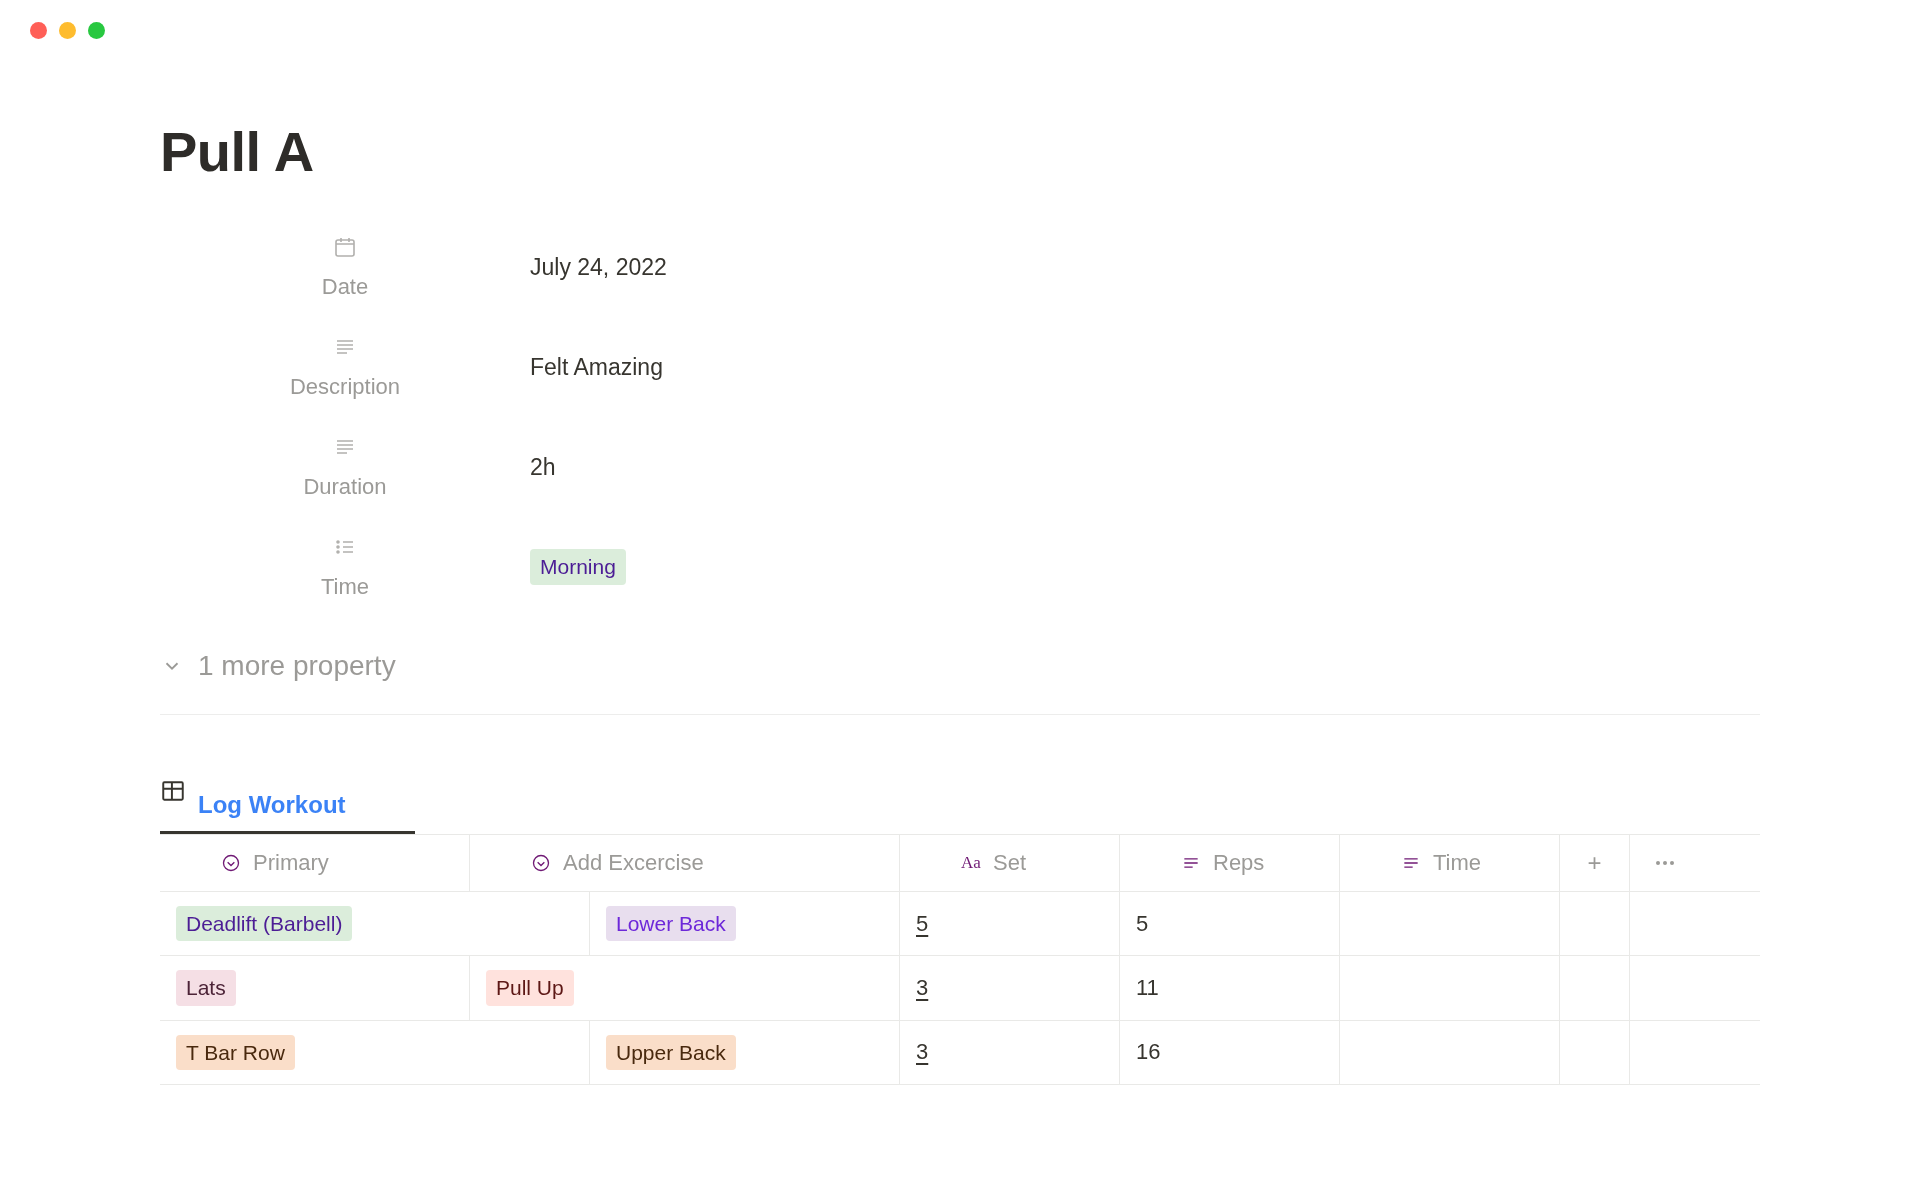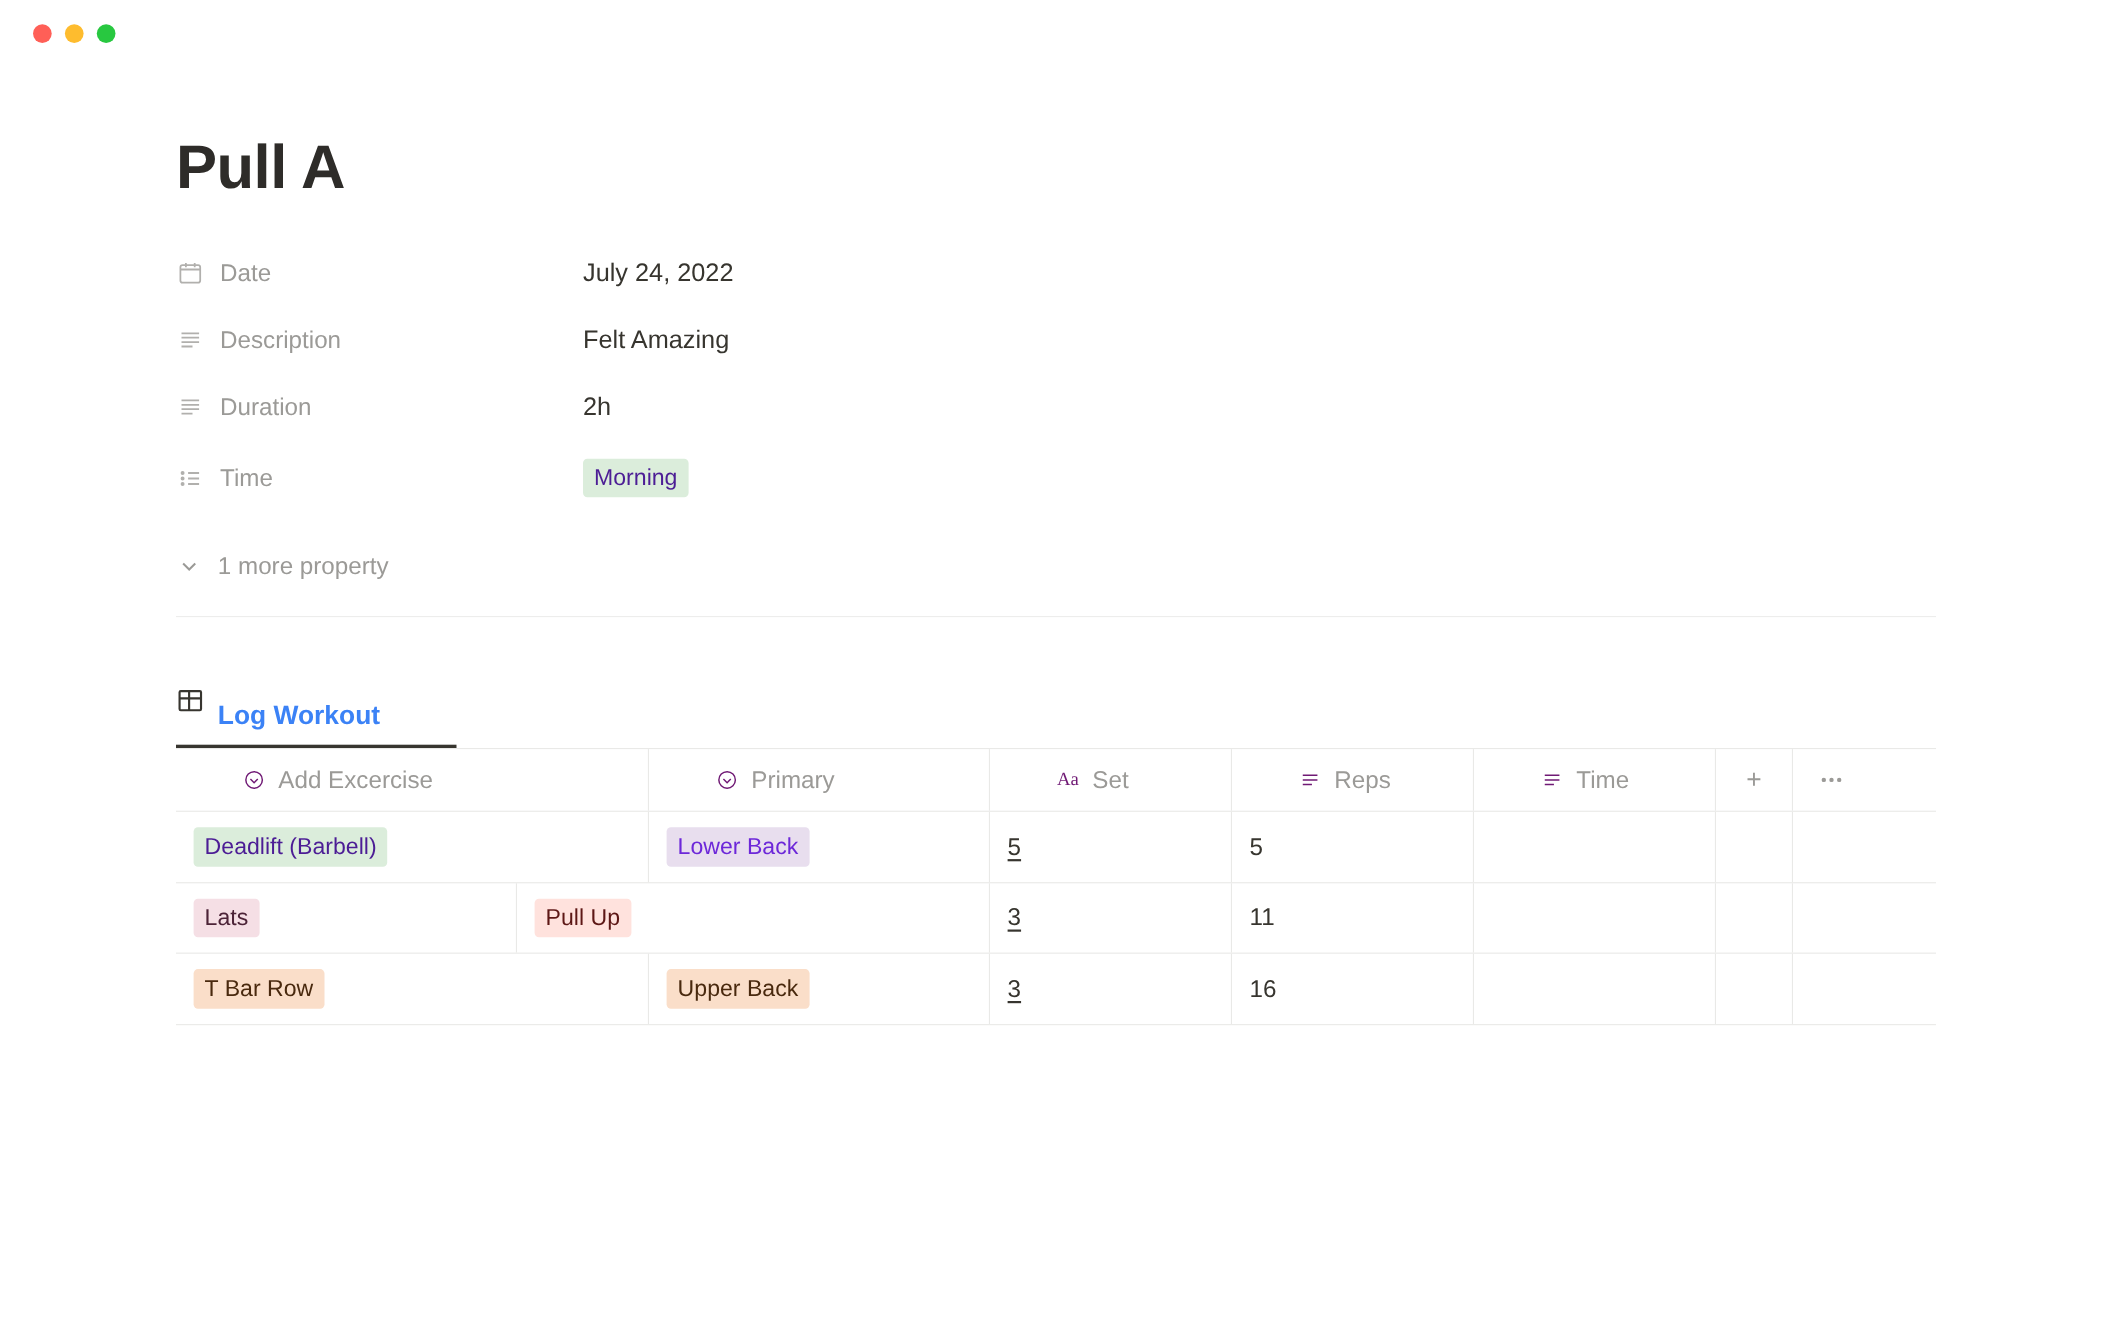--- a/index.html
+++ b/index.html
@@ -45,20 +45,21 @@
     display: flex;
     align-items: center;
   }
   .prop-label {
     display: flex;
     align-items: center;
     gap: 14px;
     width: 370px;
     color: #9b9a97;
     font-size: 22px;
+    flex-direction: column;
   }
   .prop-icon {
     width: 26px; height: 26px;
     display: flex; align-items: center; justify-content: center;
     color: #b1b0ad;
   }
   .prop-icon svg { width: 24px; height: 24px; stroke: currentColor; fill: none; stroke-width: 1.6; }
   .prop-value {
     font-size: 23px;
     color: #37352f;
@@ -75,21 +76,21 @@
   .tag-purple { background: #e8deee; color: #6d28d9; }
   .tag-pink { background: #f5dfe5; color: #4c2337; }
   .tag-orange { background: #fadec9; color: #49290e; }
   .tag-red { background: #ffe2dd; color: #5d1715; }
 
   .more-properties {
     display: flex;
     align-items: center;
     gap: 14px;
     color: #9b9a97;
-    font-size: 22px;
+    font-size: 28px;
     cursor: pointer;
     padding: 20px 0 32px 0;
   }
   .more-properties .chev { width: 24px; height: 24px; display:flex; align-items:center; justify-content:center; }
 
   .divider {
     border-top: 1px solid #ededec;
     margin-bottom: 48px;
   }
 
@@ -239,37 +240,37 @@
           <rect x="3" y="4" width="18" height="16" rx="1"></rect>
           <path d="M3 10h18M11 4v16"></path>
         </svg>
     </span>
     <span class="db-title">Log Workout</span>
   </div>
   <div class="db-tab-underline"></div>
 
   <div class="table">
     <div class="thead">
+      <div class="th col-pr">
+        <span class="th-icon">
+          <svg viewBox="0 0 24 24">
+              <circle cx="12" cy="12" r="9"></circle>
+              <path d="M8 11l4 4 4-4"></path>
+            </svg>
+        </span>
+        <span>Primary</span>
+      </div>
       <div class="th col-ex">
         <span class="th-icon">
           <svg viewBox="0 0 24 24">
               <circle cx="12" cy="12" r="9"></circle>
               <path d="M8 11l4 4 4-4"></path>
             </svg>
         </span>
         <span>Add Excercise</span>
-      </div>
-      <div class="th col-pr">
-        <span class="th-icon">
-          <svg viewBox="0 0 24 24">
-              <circle cx="12" cy="12" r="9"></circle>
-              <path d="M8 11l4 4 4-4"></path>
-            </svg>
-        </span>
-        <span>Primary</span>
       </div>
       <div class="th col-set">
         <span class="th-icon" style="font-size:17px; font-family:serif;">Aa</span>
         <span>Set</span>
       </div>
       <div class="th col-reps">
         <span class="th-icon">
           <svg viewBox="0 0 24 24">
               <path d="M4 7h16M4 12h16M4 17h10"></path>
             </svg>

